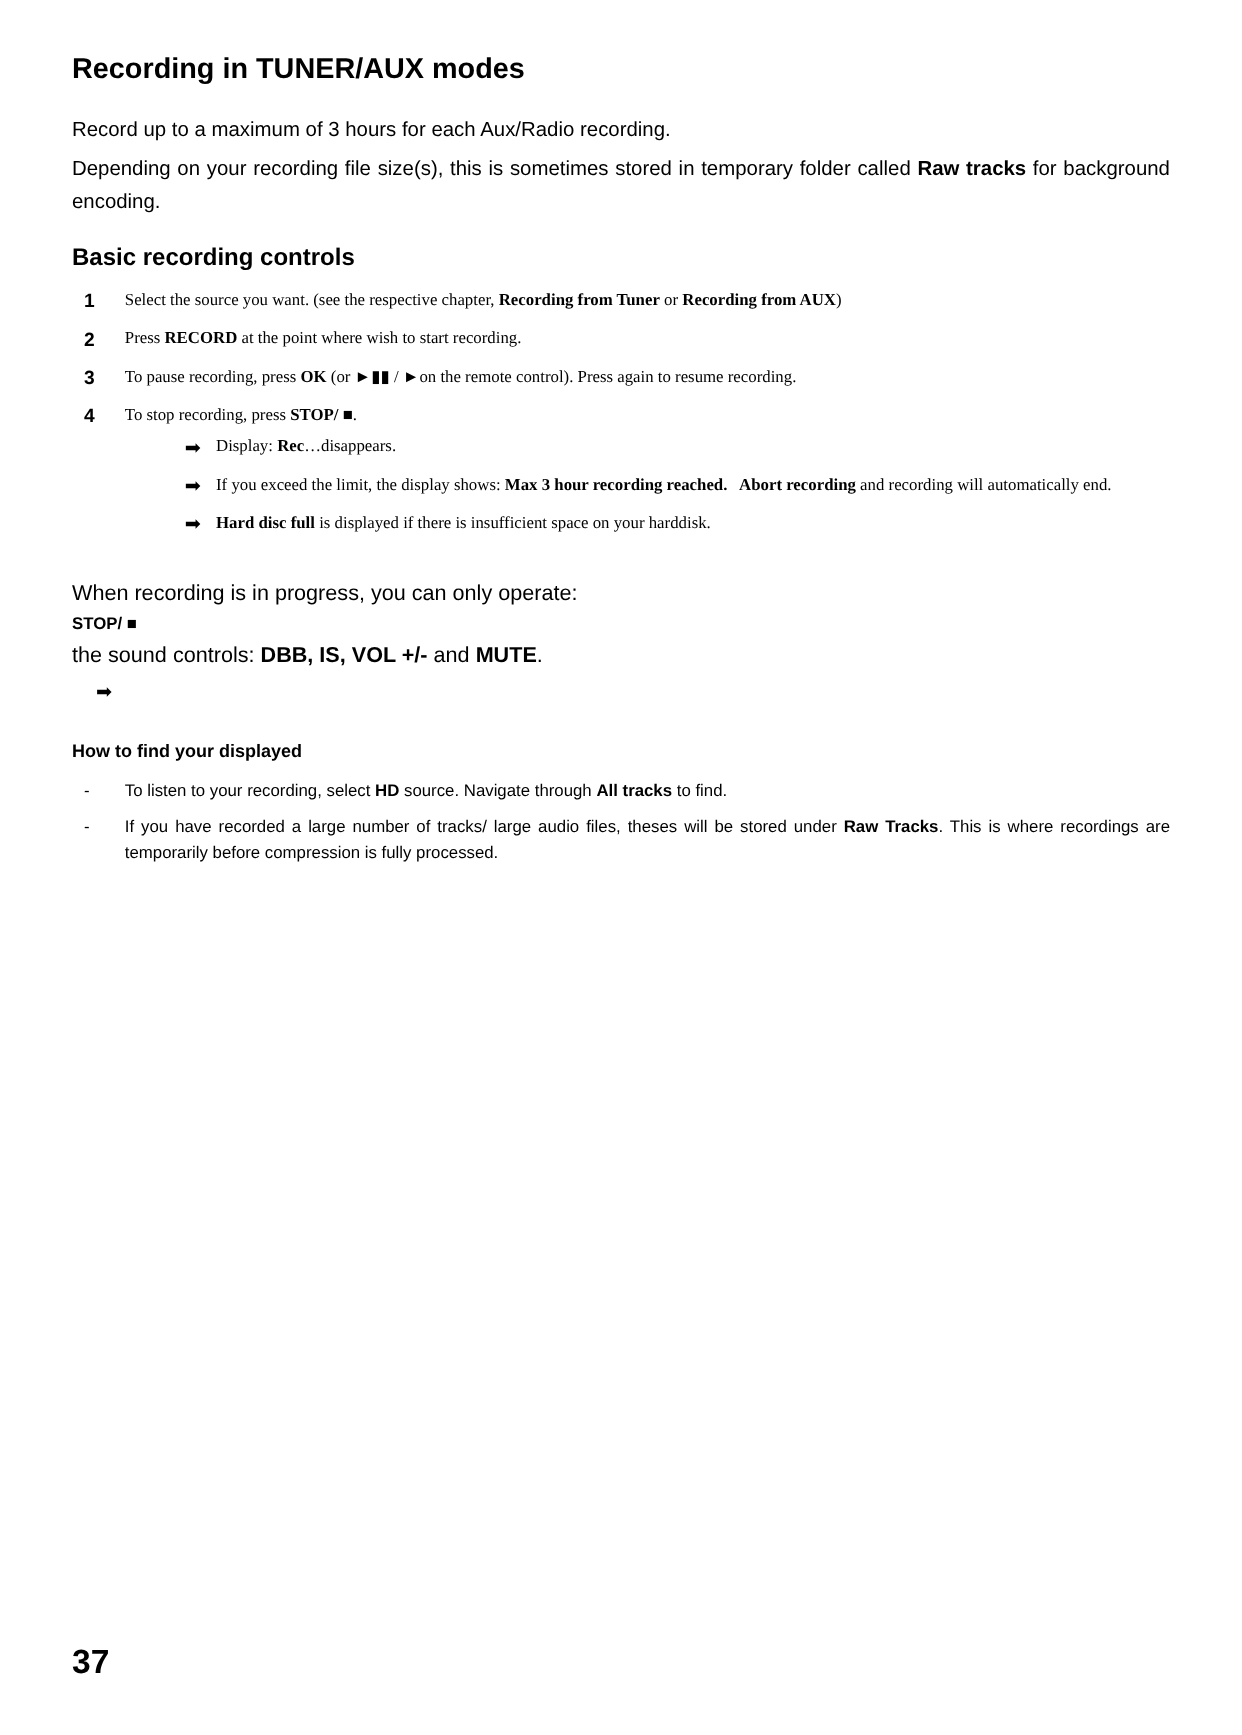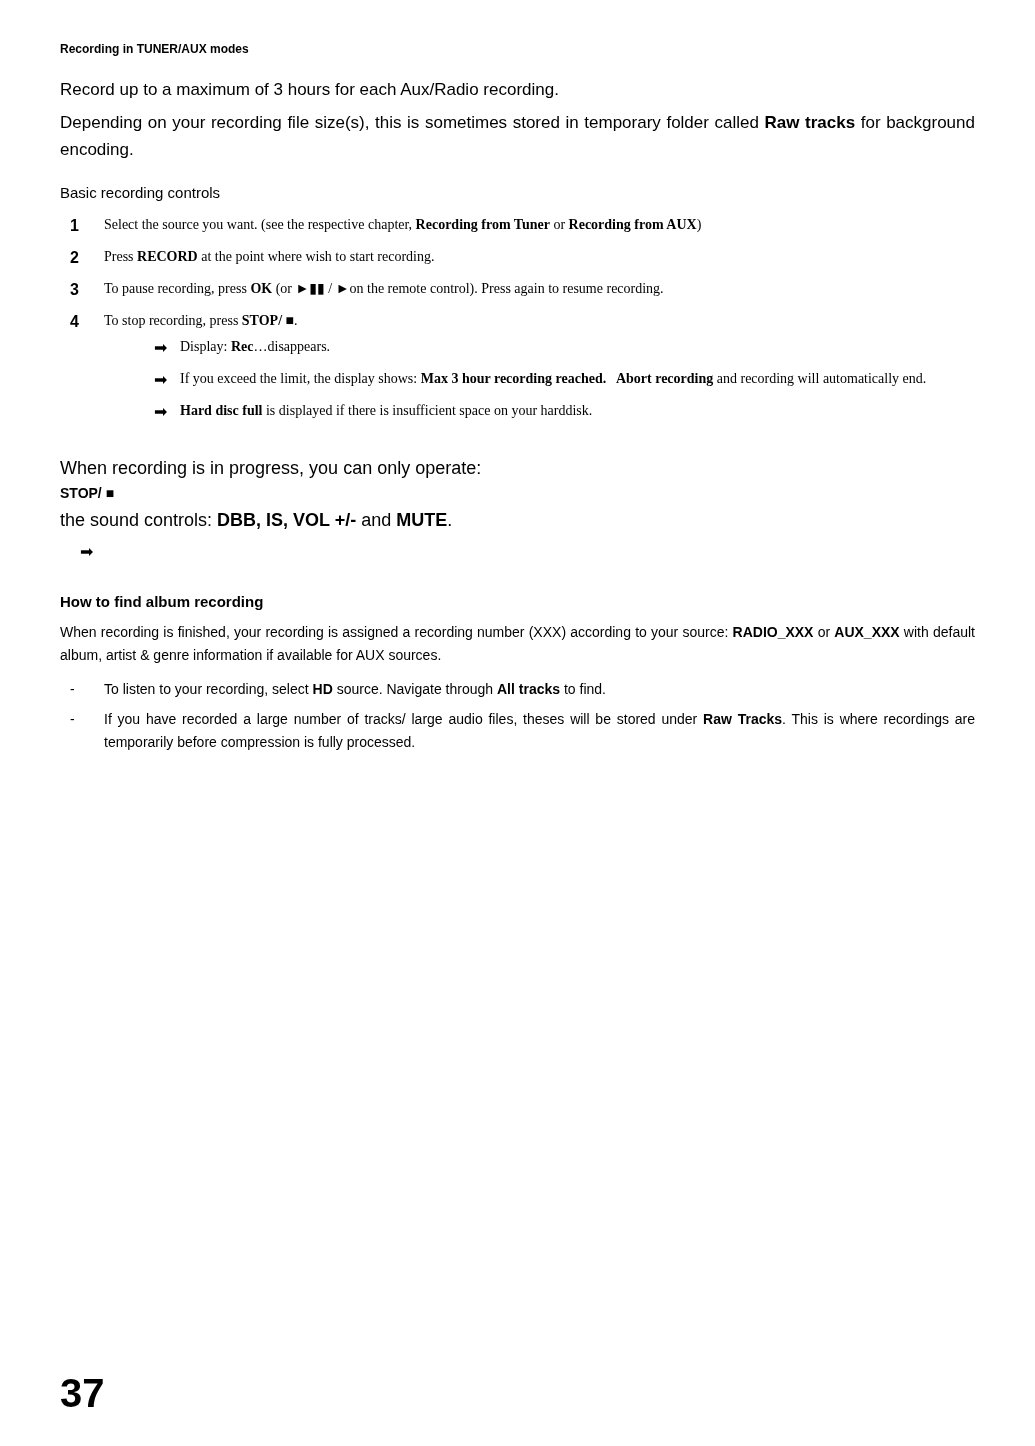--- a/index.html
+++ b/index.html
@@ -12,33 +12,33 @@
       font-size: 14px;
       line-height: 1.5;
       color: #000;
       background: #fff;
       width: 1035px;
       min-height: 1446px;
       padding: 40px 60px 40px 60px;
       position: relative;
     }
     h1.page-title {
-      font-size: 12px;
+      font-size: 24px;
       font-weight: bold;
       margin-bottom: 18px;
     }
     .intro-text {
       margin-bottom: 6px;
       font-size: 17px;
       line-height: 1.6;
       text-align: justify;
     }
     .section-title {
-      font-size: 15px;
-      font-weight: normal;
+      font-size: 20px;
+      font-weight: bold;
       margin-top: 18px;
       margin-bottom: 10px;
     }
     ol.main-steps {
       list-style: none;
       margin-left: 10px;
       padding: 0;
     }
     ol.main-steps li {
       display: flex;
@@ -145,23 +145,23 @@
     }
     .dash-list li .dash {
       min-width: 28px;
       margin-right: 6px;
     }
     .dash-list li .dash-content {
       flex: 1;
     }
     .page-number {
       position: absolute;
-      bottom: 23px;
+      bottom: 40px;
       left: 60px;
-      font-size: 40px;
+      font-size: 28px;
       font-weight: bold;
     }
     b, strong {
       font-weight: bold;
     }
   </style>
 </head>
 <body>
 
 <h1 class="page-title">Recording in TUNER/AUX modes</h1>
@@ -211,22 +211,21 @@
   <p class="stop-line">STOP/ ■</p>
   <p class="tip-body">the sound controls: <b>DBB, IS, VOL +/-</b> and <b>MUTE</b>.</p>
   <ul class="tip-arrow-list">
     <li>
       <span class="arrow">➡</span>
     </li>
   </ul>
 </div>
 
 <div class="find-section">
-  <p class="find-title">How to find album recording</p>
-  <p class="find-body">When recording is finished, your recording is assigned a recording number (XXX) according to your source: <b>RADIO_XXX</b> or <b>AUX_XXX</b> with default album, artist &amp; genre information if available for AUX sources.</p>
+  <p class="find-title">How to find your displayed</p>
   <ul class="dash-list">
     <li>
       <span class="dash">-</span>
       <span class="dash-content">To listen to your recording, select <b>HD</b> source. Navigate through <b>All tracks</b> to find.</span>
     </li>
     <li>
       <span class="dash">-</span>
       <span class="dash-content">If you have recorded a large number of tracks/ large audio files, theses will be stored under <b>Raw Tracks</b>. This is where recordings are temporarily before compression is fully processed.</span>
     </li>
   </ul>

